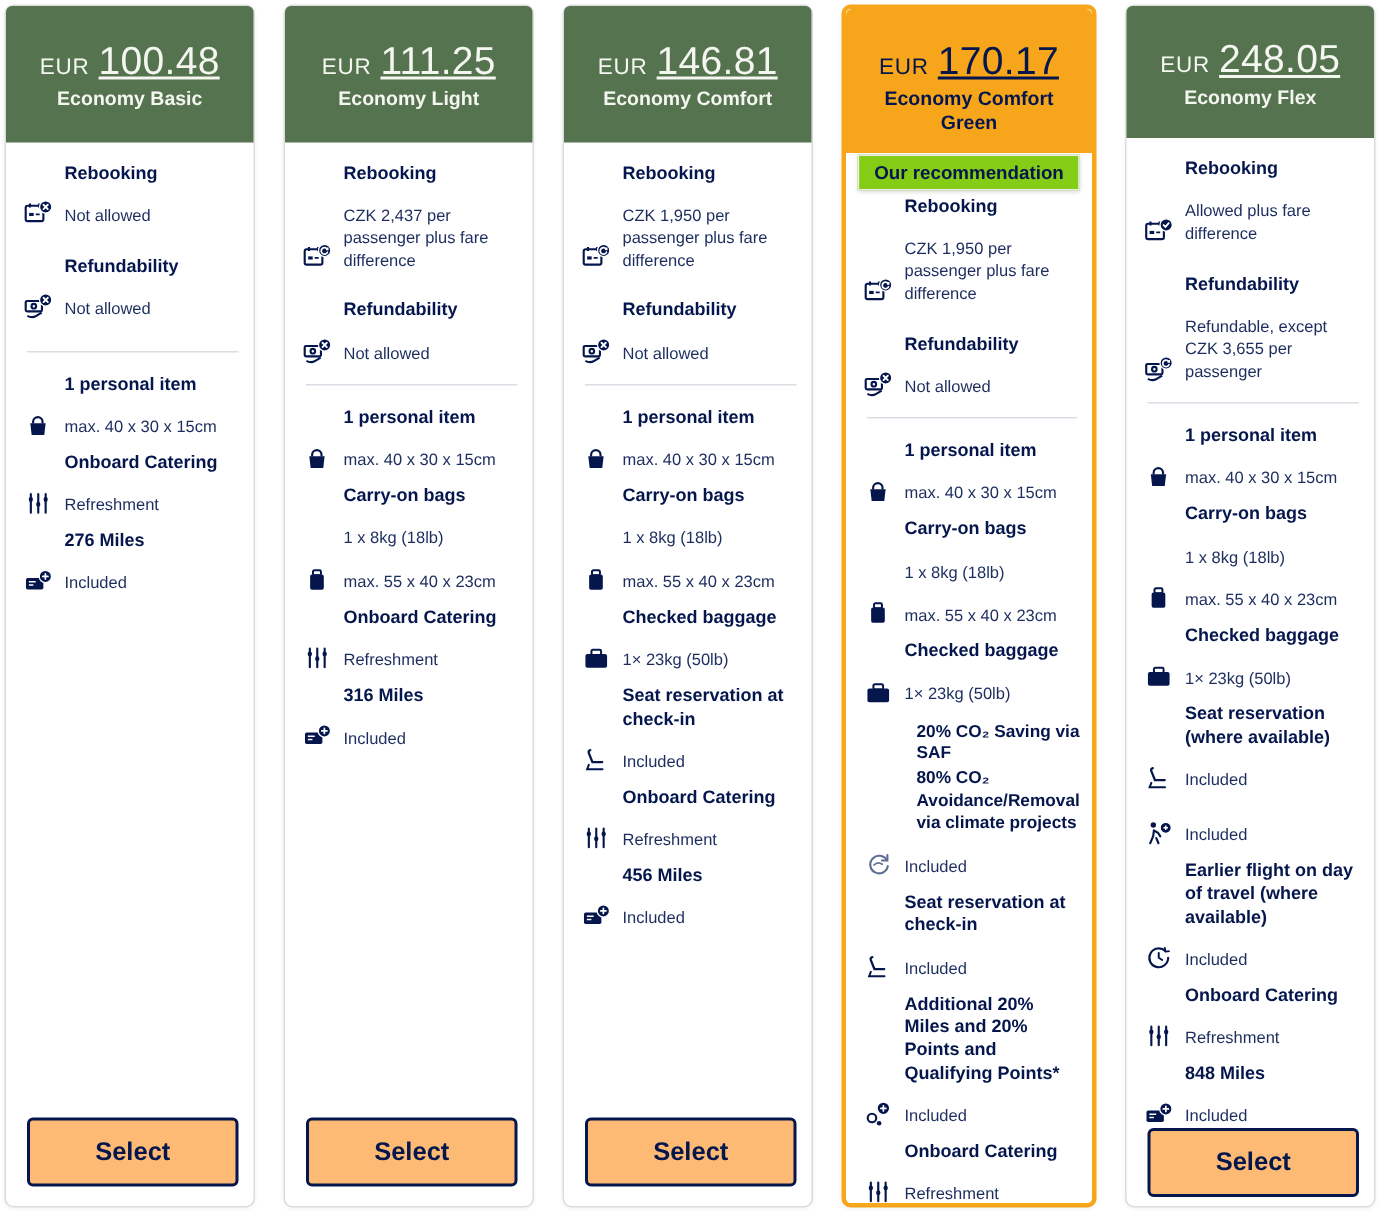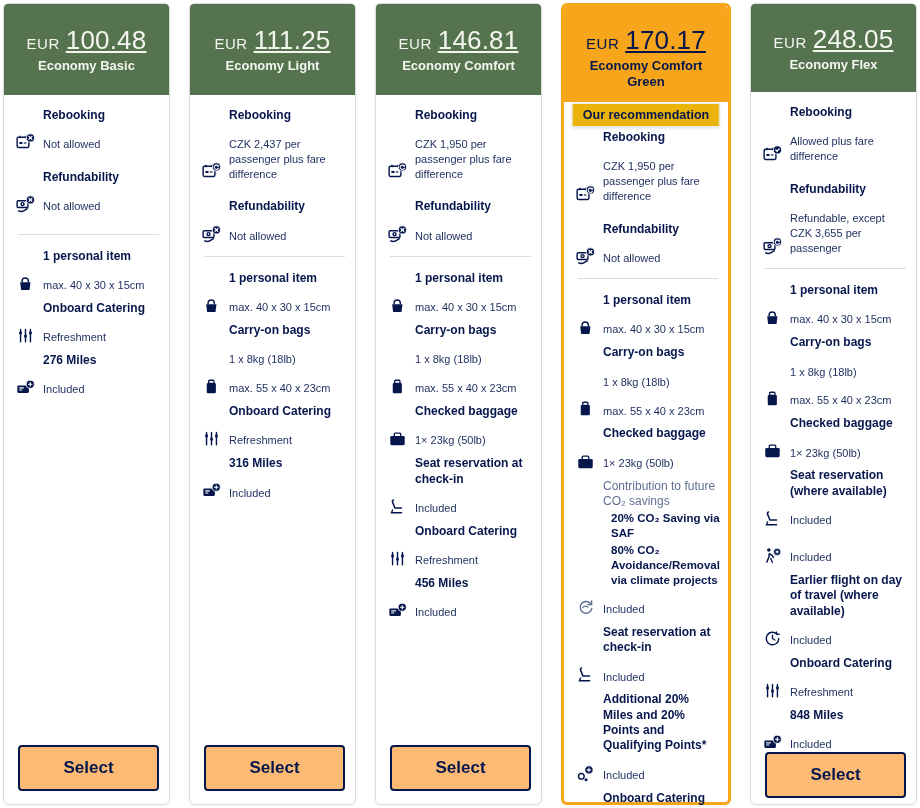--- a/index.html
+++ b/index.html
@@ -13,21 +13,21 @@
   .card-header { border-radius: 4px 4px 0 0; min-height: 88px; display: flex;
     flex-direction: column; align-items: center; justify-content: center;
     text-align: center; padding: 21px 6px; }
   .card-header.green { background: #56734F; color: #F4F6F0; }
   .card-header.orange { background: #F7A51A; color: #05164D; min-height: 96px; padding-bottom: 14px; }
   .price-line { display: flex; align-items: baseline; gap: 6px; justify-content: center; }
   .currency { font-size: 15px; letter-spacing: .5px; }
   .price { font-size: 26px; letter-spacing: .2px; text-decoration: underline; }
   .fare-name { font-size: 13px; font-weight: bold; margin-top: 2px; line-height: 1.2; }
   .reco-badge { position: absolute; top: 97px; left: 50%; transform: translateX(-50%);
-    background: #eab308; border: 1px solid #EDEDED; box-shadow: 0 1px 3px rgba(0,0,0,.15);
+    background: #84cc16; border: 1px solid #EDEDED; box-shadow: 0 1px 3px rgba(0,0,0,.15);
     padding: 4px 10px; font-size: 12.5px; font-weight: bold; white-space: nowrap;
     color: #05164D; z-index: 2; }
   .card-body { flex: 1; display: flex; flex-direction: column; padding: 13px 8px 13px 12px; }
   .recommended .card-body { padding-top: 28px; }
   .top-section { display: flex; flex-direction: column; gap: 18px; min-height: 114px; }
   .divider { border-top: 1px solid #D9DEE4; margin: 12px 2px 14px 2px; }
   .features { display: flex; flex-direction: column; gap: 8px; }
   .feature { display: flex; align-items: flex-end; }
   .feature .icon { width: 19px; flex: 0 0 19px; margin-right: 8px; margin-top: 1px; }
   .feature .icon svg { display: block; }
@@ -477,21 +477,20 @@
             <span class="icon">
               <svg viewBox="0 0 20 20" width="19" height="19">
                 <g fill="none" stroke="#5F6F94" stroke-width="1.5" stroke-linecap="round">
                   <path d="M16 6.8A6.2 6.2 0 1 0 16.7 11"></path>
                   <path d="M16.4 3.2v3.8h-3.8"></path>
                   <path d="M7 10.2c1.6-1.8 4-1.8 5.8-.6" stroke-width="1.2"></path>
                 </g>
               </svg>
             </span>
             <div class="f-text">
-              <div class="f-title">Contribution to future CO₂ savings</div>
               <div class="f-highlight">20% CO₂ Saving via SAF</div>
               <div class="f-highlight">80% CO₂ Avoidance/Removal via climate projects</div>
               <div class="f-detail">Included</div>
             </div>
           </div>
           <div class="feature">
             <span class="icon">
               <svg viewBox="0 0 20 20" width="19" height="19">
                 <path d="M5.8 3.2c-1.1.3-1.4 1.2-1 2.2l2.5 6.2h6.9" fill="none" stroke="#05164D" stroke-width="1.6" stroke-linecap="round"></path>
                 <path d="M4.8 13.6l-1.2 3h10.8" fill="none" stroke="#05164D" stroke-width="1.4" stroke-linecap="round"></path>

